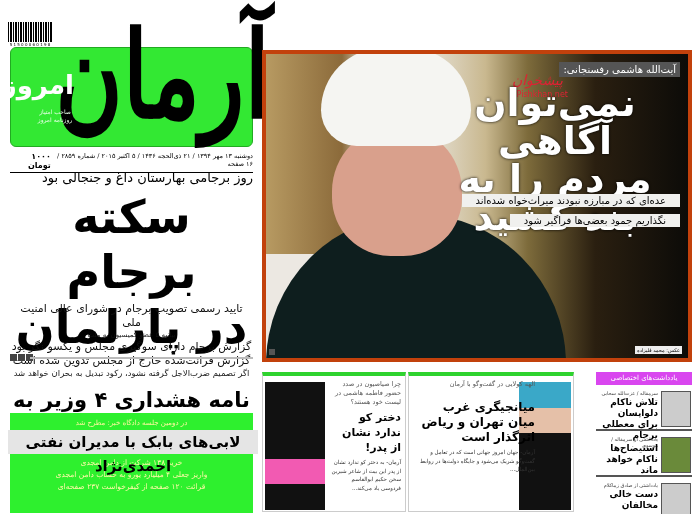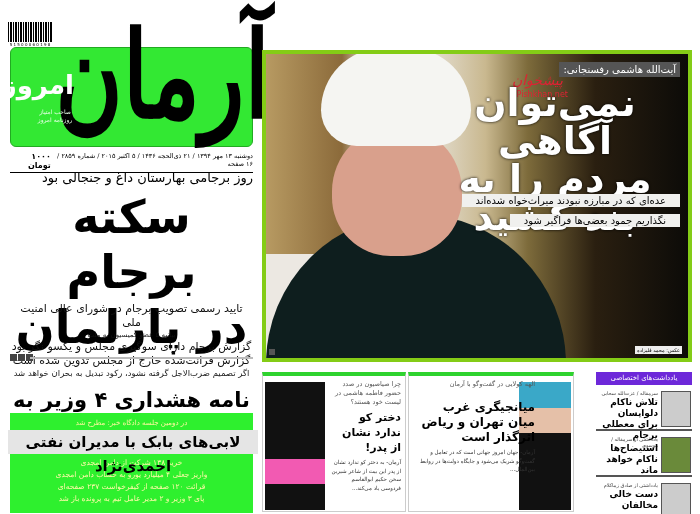--- a/index.html
+++ b/index.html
@@ -19,40 +19,40 @@
 .sub1 .sm{font-size:7px;line-height:10px;display:block}
 .pageicons{left:10px;top:354px;display:flex;gap:1px}
 .pageicons span{width:7px;height:7px;background:#444;display:block}
 .rule{height:2px;background:#bbb}
 .kicker2{left:10px;top:368px;width:243px;font-size:8.5px;text-align:center;color:#222}
 .head2{left:10px;top:388px;width:243px;font-size:21px;font-weight:bold;text-align:center;color:#000}
 .gbox2{left:10px;top:413px;width:243px;height:100px;background:#2ef02e}
 .gbox2 .k{font-size:7px;color:#fff7a0;text-align:center;margin-top:6px}
 .yellowbar{left:8px;top:430px;width:250px;height:24px;background:#e5e5e5;font-size:15px;font-weight:bold;color:#000;text-align:center;line-height:24px}
 .gbox2 .lines{position:absolute;top:44px;width:100%;text-align:center;font-size:7.5px;line-height:12px;color:#fff9a8}
-.photo-frame{left:262px;top:50px;width:430px;height:312px;background:#84cc16;padding:4px}
+.photo-frame{left:262px;top:50px;width:430px;height:312px;background:#c2410c;padding:4px}
 .photo{width:100%;height:100%;background:linear-gradient(90deg,#b79a62 0%,#8b6a3a 18%,#f2efe9 25%,#e7e2d8 38%,#c9b88f 52%,#7d6b3b 62%,#2a1f10 78%,#0c0b08 100%);position:relative;overflow:hidden}
 .turban{left:55px;top:-6px;width:150px;height:98px;background:#f5f5f2;border-radius:70px 70px 40px 40px}
 .face{left:66px;top:72px;width:130px;height:130px;background:#d9a08c;border-radius:50% 50% 45% 45%}
 .robe{left:0;top:160px;width:300px;height:160px;background:#0e1e1e;border-radius:160px 160px 0 0}
 .collar{left:0;top:200px;width:80px;height:110px;background:#ece8e2}
 .caption-tag{right:8px;top:8px;background:#555;color:#fff;font-size:10px;padding:2px 4px}
 .watermark{right:125px;top:18px;color:#d23;font-size:14px;font-style:italic}
 .watermark-url{right:120px;top:36px;color:#d23;font-size:8px;direction:ltr}
 .head-photo{right:8px;top:30px;width:250px;text-align:center;font-size:38px;font-weight:bold;line-height:38px;color:#fff;text-shadow:0 0 3px #000}
 .quote{right:8px;background:#f0f0ee;color:#000;font-size:10px;padding:1px 14px}
 .credit{right:6px;bottom:4px;background:#eee;font-size:5px;padding:1px 2px}
 .photo-num{left:3px;bottom:3px;width:6px;height:6px;background:#555}
 .card{top:372px;height:140px;border:1px solid #ccc;border-top:4px solid #2ed32e;background:#fff;overflow:hidden}
 .card .img{position:absolute;background:#111}
 .card .k{font-size:6.5px;color:#555;text-align:right;padding:0 4px;line-height:9px}
 .card .h{font-size:12px;font-weight:bold;text-align:right;padding:0 4px;line-height:15px;color:#000}
 .card .b{font-size:5.5px;color:#333;text-align:right;padding:0 4px;line-height:8.5px}
 .side{left:596px;top:372px;width:96px;height:142px}
-.side-hdr{background:#6d28d9;color:#fff;font-size:7px;text-align:center;height:13px;line-height:13px}
+.side-hdr{background:#d946ef;color:#fff;font-size:7px;text-align:center;height:13px;line-height:13px}
 .side-item{position:relative;height:42px;border-bottom:2px solid #555;margin-top:4px}
 .side-item .pic{position:absolute;right:1px;top:2px;width:30px;height:36px;border:1px solid #555;background:#ccc}
 .side-item .k{position:absolute;right:34px;top:1px;font-size:5px;color:#444;width:60px;text-align:right}
 .side-item .h{position:absolute;right:34px;top:8px;font-size:9px;font-weight:bold;width:62px;text-align:right;line-height:11px}
 </style>
 </head>
 <body>
 
 <div class="abs barcode"></div>
 <div class="abs barcode-num">5 1 5 0 0 0 6 0 1 9 8 0</div>
@@ -88,21 +88,20 @@
 
 <div class="abs kicker2">اگر تصمیم ضرب‌الاجل گرفته نشود، رکود تبدیل به بحران خواهد شد</div>
 <div class="abs head2">نامه هشداری ۴ وزیر به روحانی</div>
 
 <div class="abs gbox2">
   <div class="k">در دومین جلسه دادگاه خبر: مطرح شد</div>
   <div class="lines">
     <div>خرید ۱۳۸ شرکت از دامن امجدی</div>
     <div>واریز جعلی ۴ میلیارد یورو به حساب دامن امجدی</div>
     <div>قرائت ۱۲۰ صفحه از کیفرخواست ۲۳۷ صفحه‌ای</div>
-    <div>پای ۳ وزیر و ۲ مدیر عامل تیم به پرونده باز شد</div>
   </div>
 </div>
 <div class="abs yellowbar">لابی‌های بابک با مدیران نفتی احمدی‌نژاد</div>
 
 <div class="abs photo-frame">
   <div class="photo">
     <div class="abs collar"></div>
     <div class="abs robe"></div>
     <div class="abs face"></div>
     <div class="abs turban"></div>

